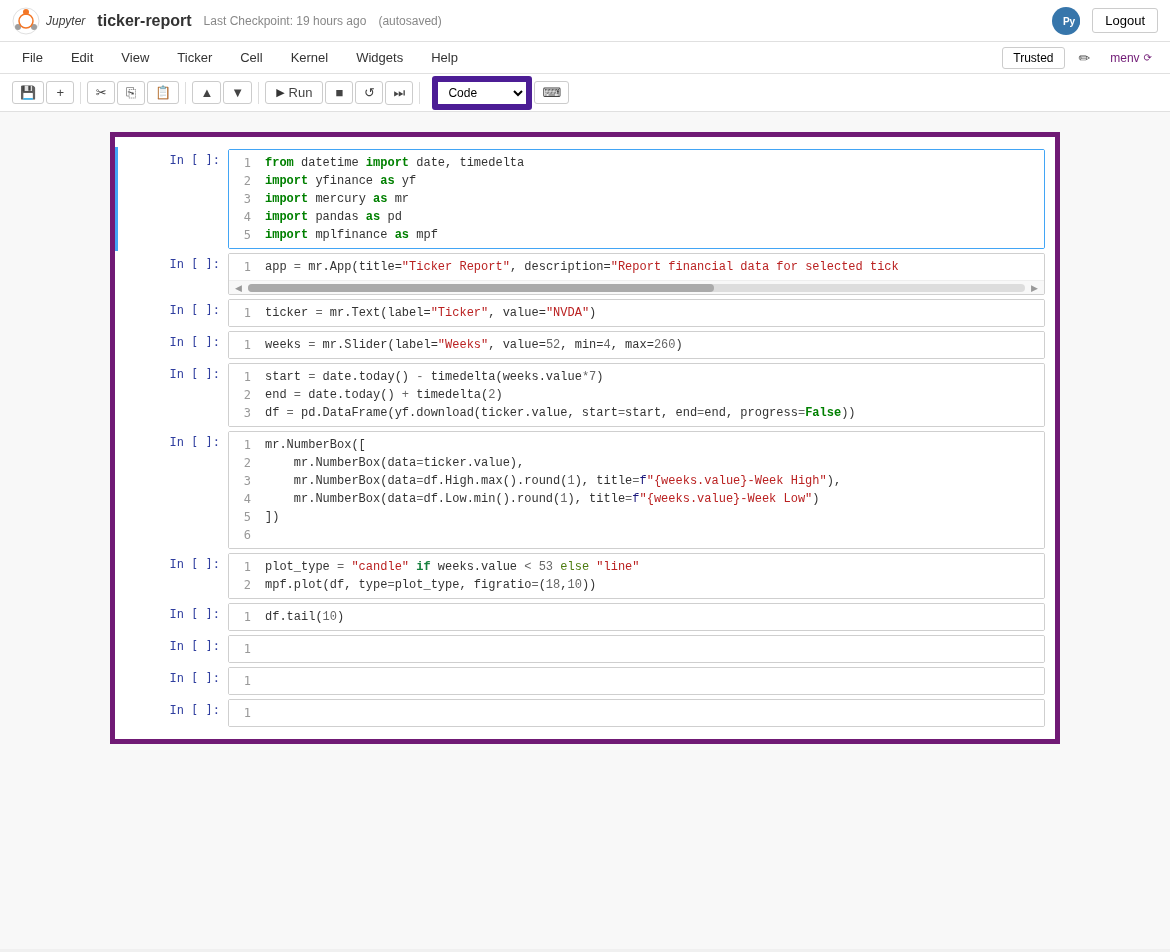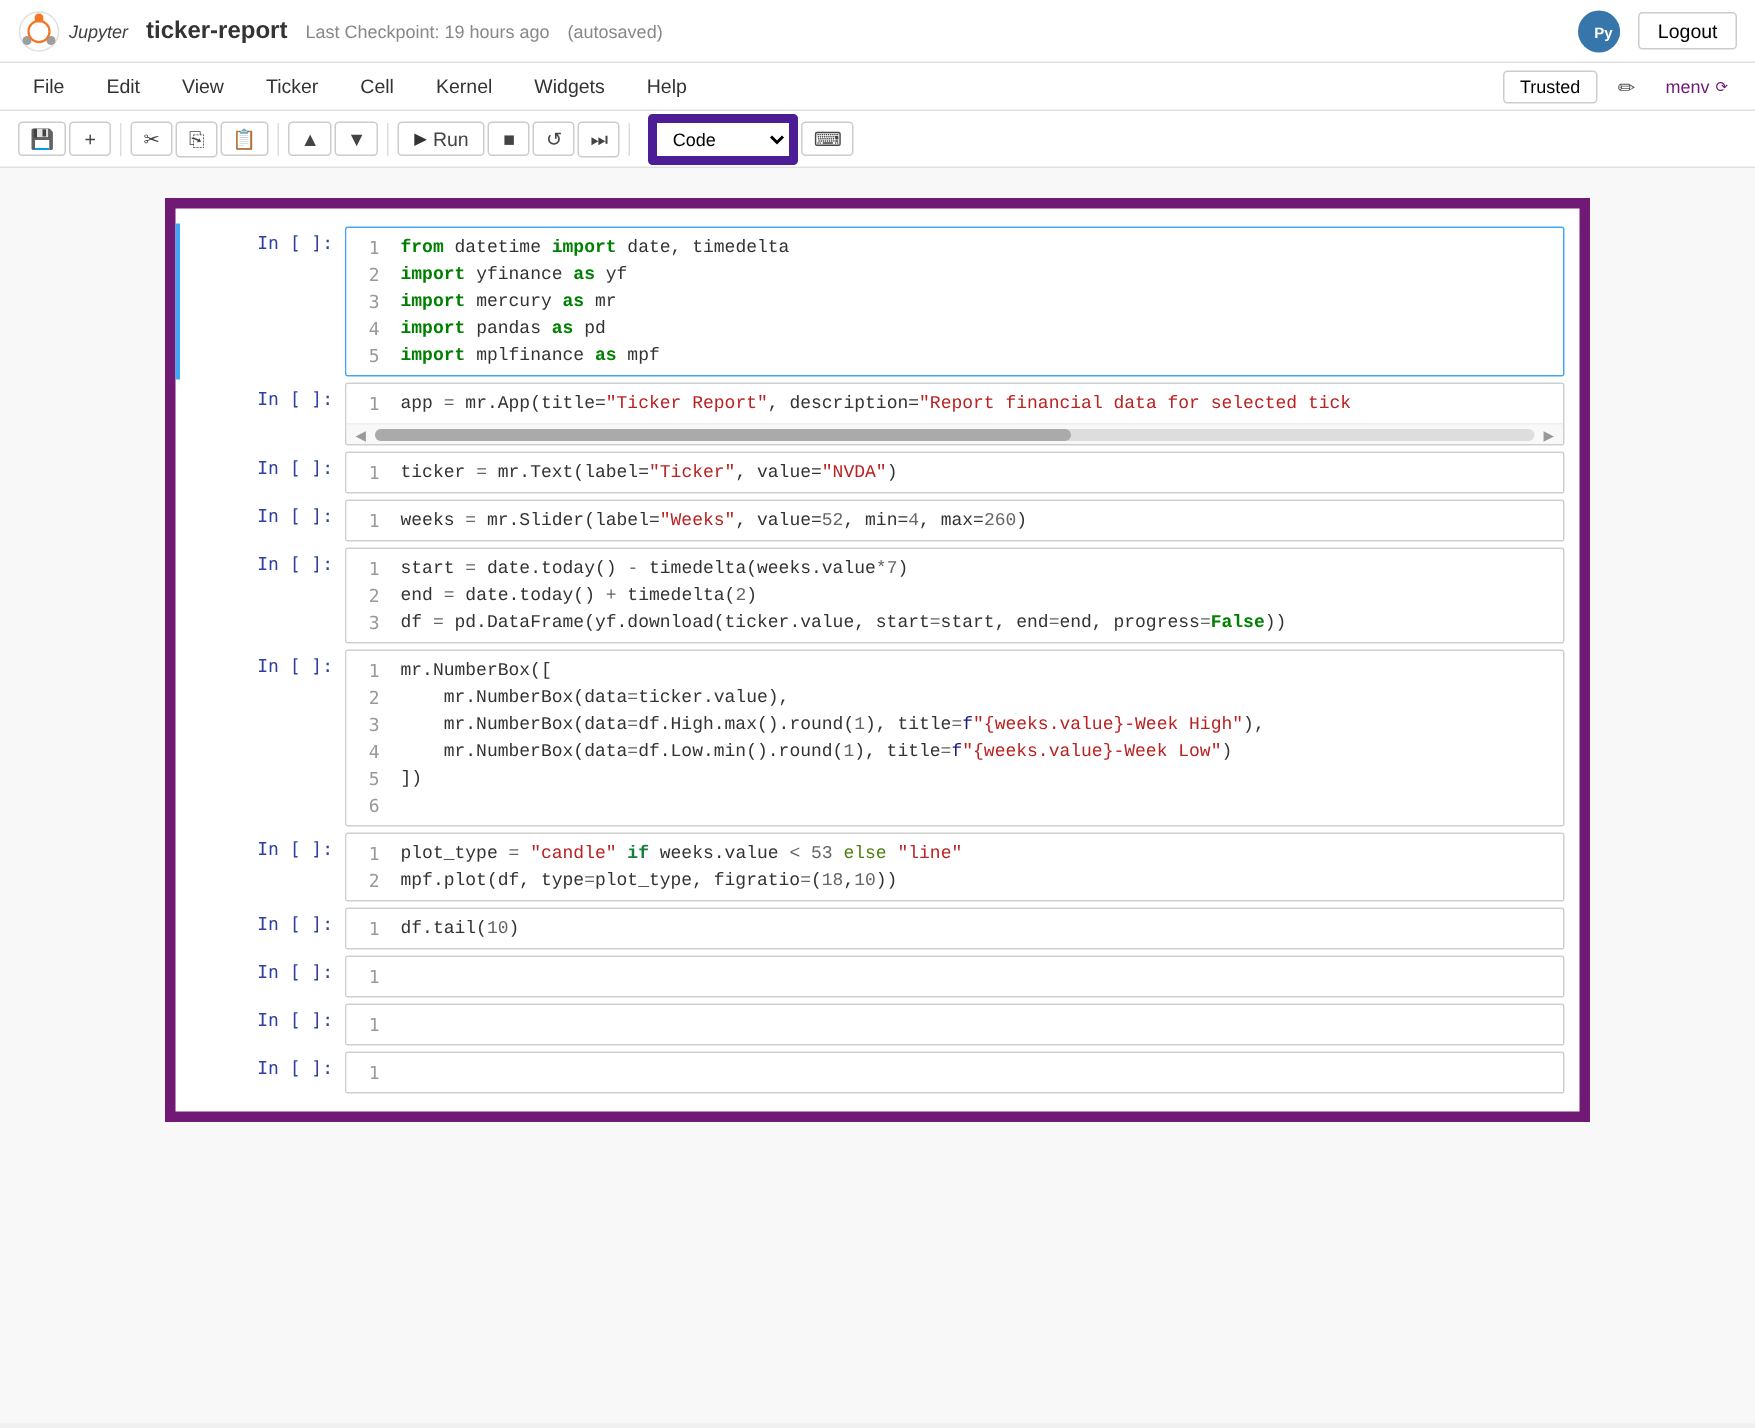--- a/index.html
+++ b/index.html
@@ -146,21 +146,21 @@
     
     #notebook-container {
       background: #f8f8f8;
       padding: 20px 0;
       min-height: calc(952px - 115px);
     }
     #notebook-inner {
       max-width: 950px;
       margin: 0 auto;
       background: white;
-      border: 7px solid #701a75;
+      border: 5px solid #701a75;
       padding: 10px 0;
     }
 
     
     .cell {
       display: flex;
       align-items: flex-start;
       padding: 2px 0;
       position: relative;
     }

